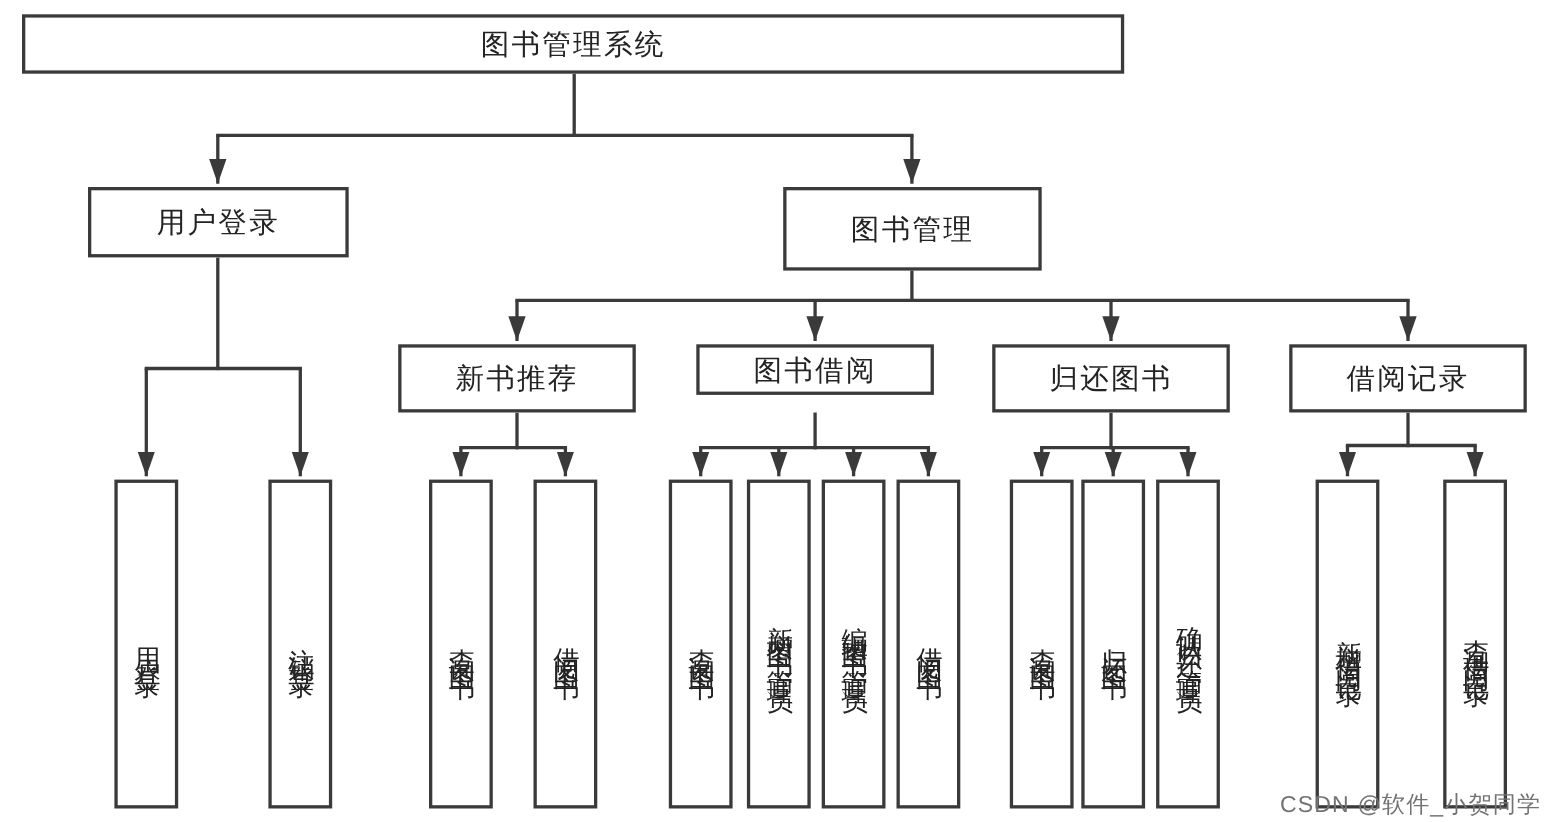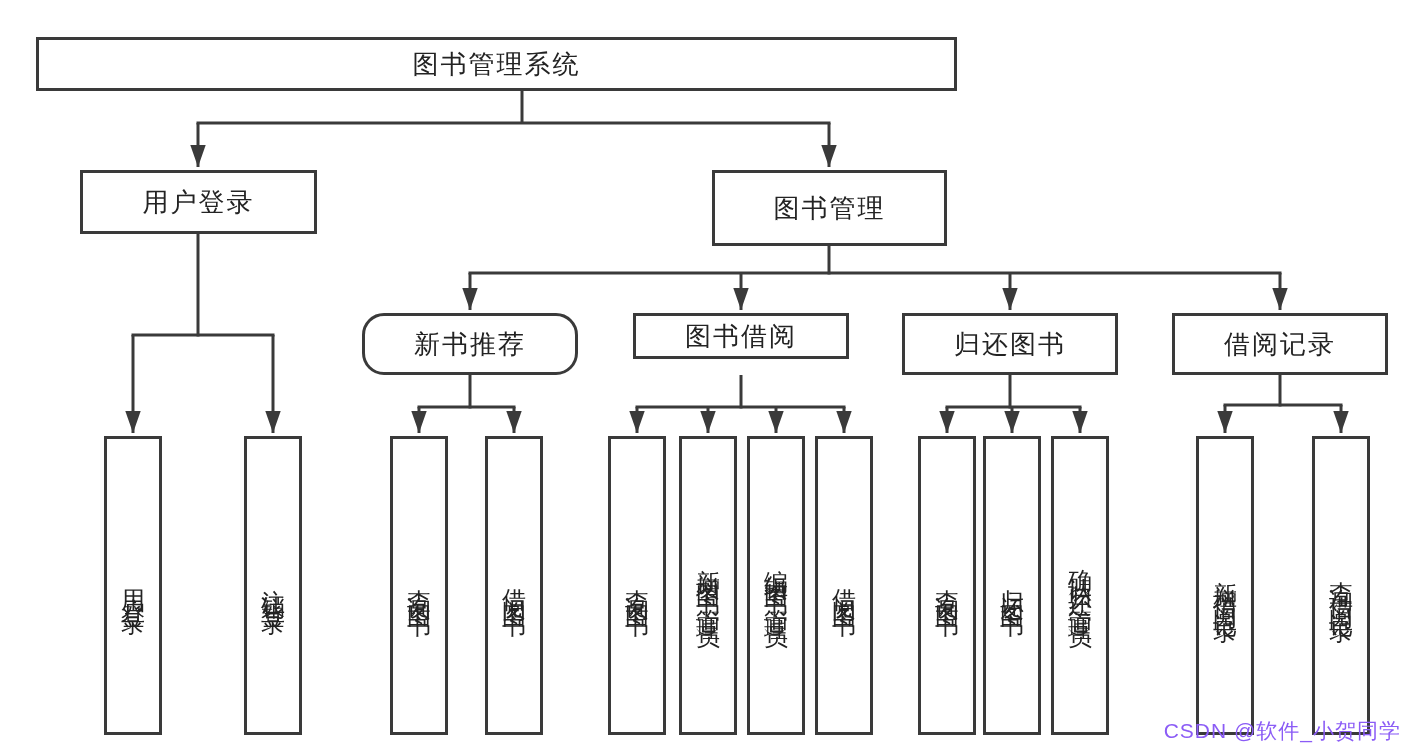--- a/index.html
+++ b/index.html
@@ -14,21 +14,21 @@
     position:absolute;box-sizing:border-box;background:#ffffff;
     border:3px solid #3a3a3a;display:flex;align-items:center;justify-content:center;
     font-size:26px;letter-spacing:2px;white-space:nowrap;
   }
   .vnode{
     writing-mode:vertical-rl;text-orientation:mixed;
     font-size:24px;letter-spacing:8px;line-height:1;white-space:normal;
   }
   .watermark{
     position:absolute;right:4px;bottom:2px;z-index:5;
-    font-size:21px;color:#8b5cf6;letter-spacing:1px;
+    font-size:21px;color:#737373;letter-spacing:1px;
   }
 </style>
 </head>
 <body>
 
 <div class="stage">
 
   <svg class="wires" width="1405" height="747" viewBox="0 0 1405 747" xmlns="http://www.w3.org/2000/svg">
     <defs>
       <marker id="arw" viewBox="0 0 10 7" refX="10" refY="3.5" markerWidth="7.5" markerHeight="5.5" orient="auto" markerUnits="strokeWidth">
@@ -70,32 +70,32 @@
     <line x1="947" y1="407" x2="947" y2="433" marker-end="url(#arw)"></line>
     <line x1="1012" y1="407" x2="1012" y2="433" marker-end="url(#arw)"></line>
     <line x1="1080" y1="407" x2="1080" y2="433" marker-end="url(#arw)"></line>
 
     <line x1="1280" y1="375" x2="1280" y2="406.5"></line>
     <line x1="1223.5" y1="405" x2="1342.5" y2="405"></line>
     <line x1="1225" y1="405" x2="1225" y2="433" marker-end="url(#arw)"></line>
     <line x1="1341" y1="405" x2="1341" y2="433" marker-end="url(#arw)"></line>
   </svg>
 
-  <div class="node" style="left:36px;top:13px;width:921px;height:54px;margin-top:24px;">
+  <div class="node" style="left:20px;top:13px;width:1002px;height:54px;">
     <span>图书管理系统</span>
   </div>
 
   <div class="node" style="left:80px;top:170px;width:237px;height:64px;">
     <span>用户登录</span>
   </div>
   <div class="node" style="left:712px;top:170px;width:235px;height:76px;">
     <span>图书管理</span>
   </div>
 
-  <div class="node" style="left:362px;top:313px;width:216px;height:62px;border-radius:22px;">
+  <div class="node" style="left:362px;top:313px;width:216px;height:62px;">
     <span>新书推荐</span>
   </div>
   <div class="node" style="left:633px;top:313px;width:216px;height:46px;">
     <span>图书借阅</span>
   </div>
   <div class="node" style="left:902px;top:313px;width:216px;height:62px;">
     <span>归还图书</span>
   </div>
   <div class="node" style="left:1172px;top:313px;width:216px;height:62px;">
     <span>借阅记录</span>

